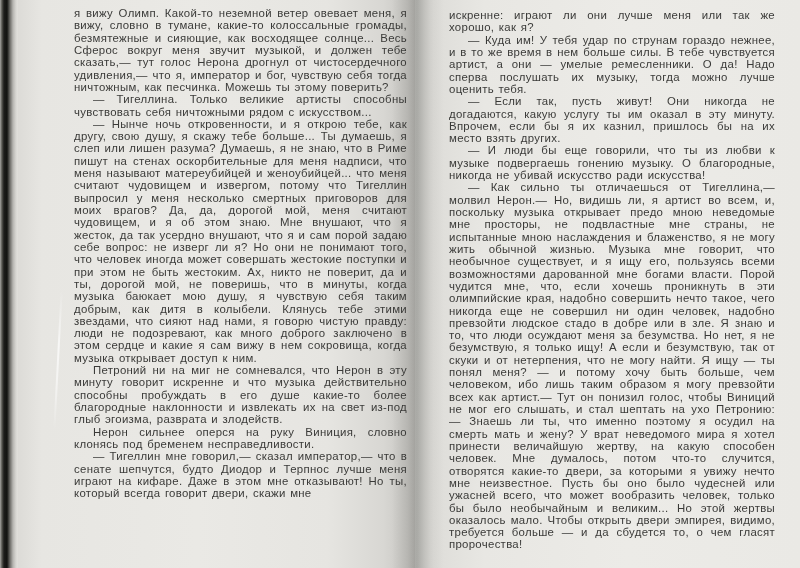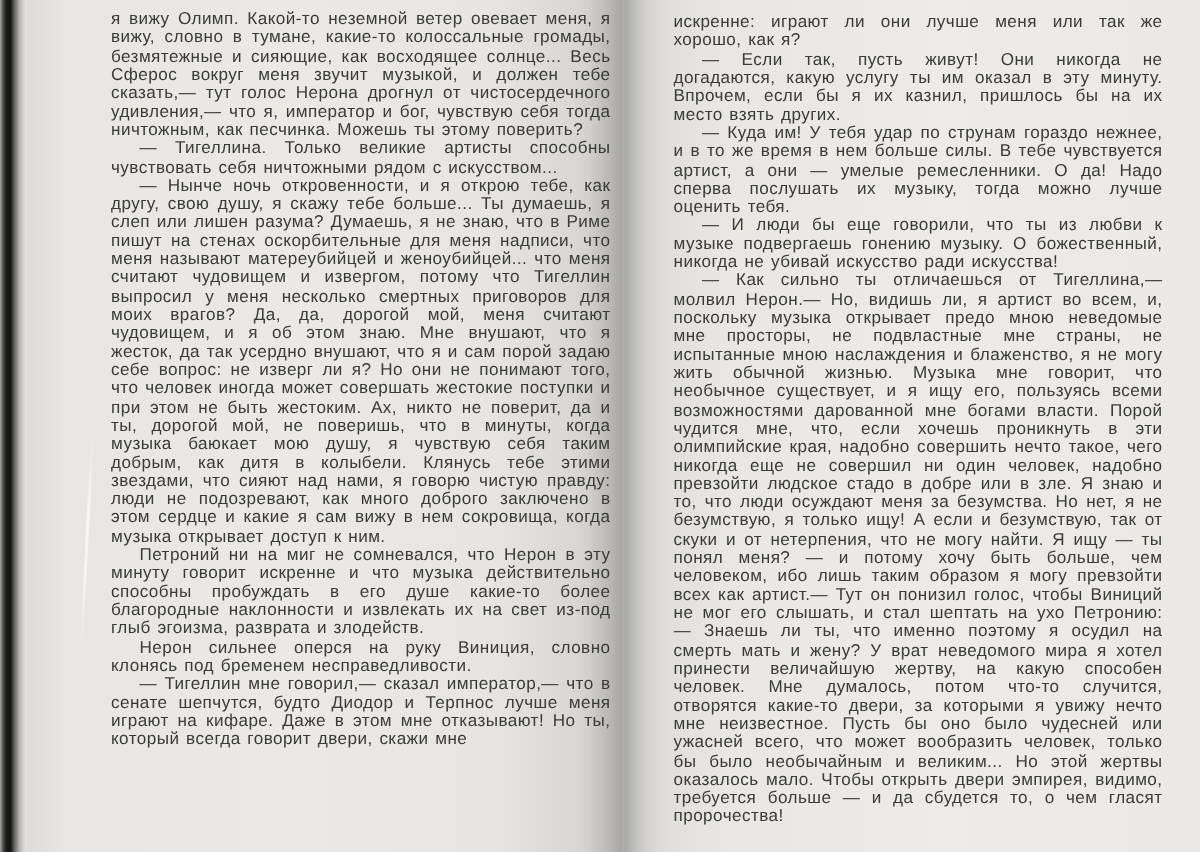--- a/index.html
+++ b/index.html
@@ -105,18 +105,18 @@
   <div class="page-text left" lang="ru">
       <p class="para">я вижу Олимп. Какой-то неземной ветер овевает меня, я вижу, словно в тумане, какие-то колоссальные громады, безмятежные и сияющие, как восходящее солнце... Весь Сферос вокруг меня звучит музыкой, и должен тебе сказать,— тут голос Нерона дрогнул от чистосердечного удивления,— что я, император и бог, чувствую себя тогда ничтожным, как песчинка. Можешь ты этому поверить?</p>
       <p class="para indent">— Тигеллина. Только великие артисты способны чувствовать себя ничтожными рядом с искусством...</p>
       <p class="para indent">— Нынче ночь откровенности, и я открою тебе, как другу, свою душу, я скажу тебе больше... Ты думаешь, я слеп или лишен разума? Думаешь, я не знаю, что в Риме пишут на стенах оскорбительные для меня надписи, что меня называют матереубийцей и женоубийцей... что меня считают чудовищем и извергом, потому что Тигеллин выпросил у меня несколько смертных приговоров для моих врагов? Да, да, дорогой мой, меня считают чудовищем, и я об этом знаю. Мне внушают, что я жесток, да так усердно внушают, что я и сам порой задаю себе вопрос: не изверг ли я? Но они не понимают того, что человек иногда может совершать жестокие поступки и при этом не быть жестоким. Ах, никто не поверит, да и ты, дорогой мой, не поверишь, что в минуты, когда музыка баюкает мою душу, я чувствую себя таким добрым, как дитя в колыбели. Клянусь тебе этими звездами, что сияют над нами, я говорю чистую правду: люди не подозревают, как много доброго заключено в этом сердце и какие я сам вижу в нем сокровища, когда музыка открывает доступ к ним.</p>
       <p class="para indent">Петроний ни на миг не сомневался, что Нерон в эту минуту говорит искренне и что музыка действительно способны пробуждать в его душе какие-то более благородные наклонности и извлекать их на свет из-под глыб эгоизма, разврата и злодейств.</p>
       <p class="para indent">Нерон сильнее оперся на руку Виниция, словно клонясь под бременем несправедливости.</p>
       <p class="para indent">— Тигеллин мне говорил,— сказал император,— что в сенате шепчутся, будто Диодор и Терпнос лучше меня играют на кифаре. Даже в этом мне отказывают! Но ты, который всегда говорит двери, скажи мне</p>
     </div>
   <div class="page-text right" lang="ru">
       <p class="para">искренне: играют ли они лучше меня или так же хорошо, как я?</p>
+      <p class="para indent">— Куда им! У тебя удар по струнам гораздо нежнее, и в то же время в нем больше силы. В тебе чувствуется артист, а они — умелые ремесленники. О да! Надо сперва послушать их музыку, тогда можно лучше оценить тебя.</p>
       <p class="para indent">— Если так, пусть живут! Они никогда не догадаются, какую услугу ты им оказал в эту минуту. Впрочем, если бы я их казнил, пришлось бы на их место взять других.</p>
-      <p class="para indent">— Куда им! У тебя удар по струнам гораздо нежнее, и в то же время в нем больше силы. В тебе чувствуется артист, а они — умелые ремесленники. О да! Надо сперва послушать их музыку, тогда можно лучше оценить тебя.</p>
-      <p class="para indent">— И люди бы еще говорили, что ты из любви к музыке подвергаешь гонению музыку. О божественный, никогда не убивай искусство ради искусства!</p>
+      <p class="para indent">— И люди бы еще говорили, что ты из любви к музыке подвергаешь гонению музыку. О благородные, никогда не убивай искусство ради искусства!</p>
       <p class="para indent">— Как сильно ты отличаешься от Тигеллина,— молвил Нерон.— Но, видишь ли, я артист во всем, и, поскольку музыка открывает предо мною неведомые мне просторы, не подвластные мне страны, не испытанные мною наслаждения и блаженство, я не могу жить обычной жизнью. Музыка мне говорит, что необычное существует, и я ищу его, пользуясь всеми возможностями дарованной мне богами власти. Порой чудится мне, что, если хочешь проникнуть в эти олимпийские края, надобно совершить нечто такое, чего никогда еще не совершил ни один человек, надобно превзойти людское стадо в добре или в зле. Я знаю и то, что люди осуждают меня за безумства. Но нет, я не безумствую, я только ищу! А если и безумствую, так от скуки и от нетерпения, что не могу найти. Я ищу — ты понял меня? — и потому хочу быть больше, чем человеком, ибо лишь таким образом я могу превзойти всех как артист.— Тут он понизил голос, чтобы Виниций не мог его слышать, и стал шептать на ухо Петронию: — Знаешь ли ты, что именно поэтому я осудил на смерть мать и жену? У врат неведомого мира я хотел принести величайшую жертву, на какую способен человек. Мне думалось, потом что-то случится, отворятся какие-то двери, за которыми я увижу нечто мне неизвестное. Пусть бы оно было чудесней или ужасней всего, что может вообразить человек, только бы было необычайным и великим... Но этой жертвы оказалось мало. Чтобы открыть двери эмпирея, видимо, требуется больше — и да сбудется то, о чем гласят пророчества!</p>
     </div>
 </div>
 
 </body></html>

